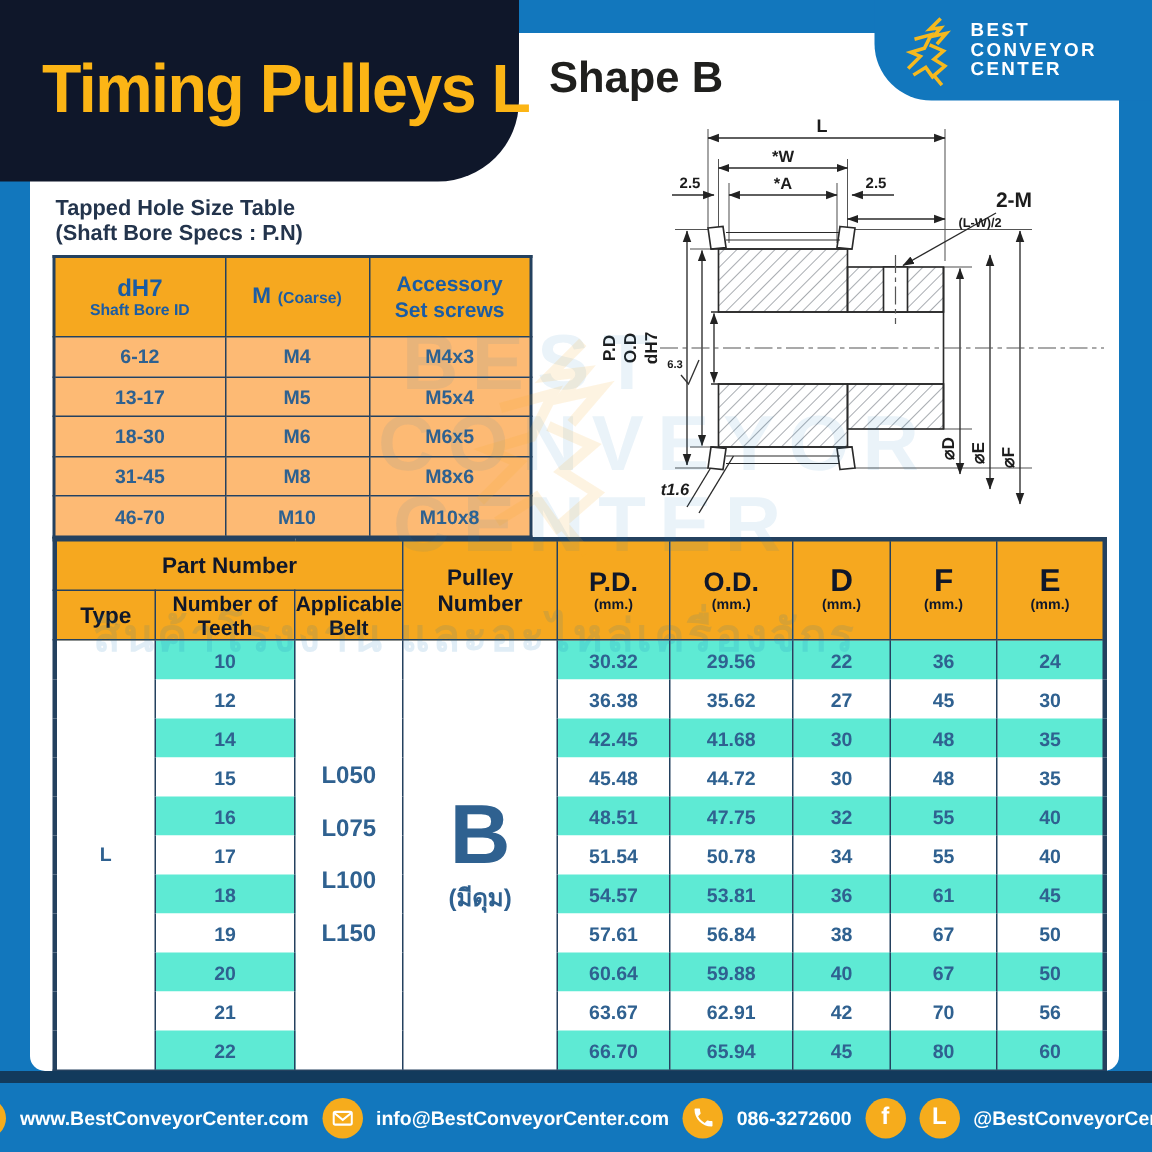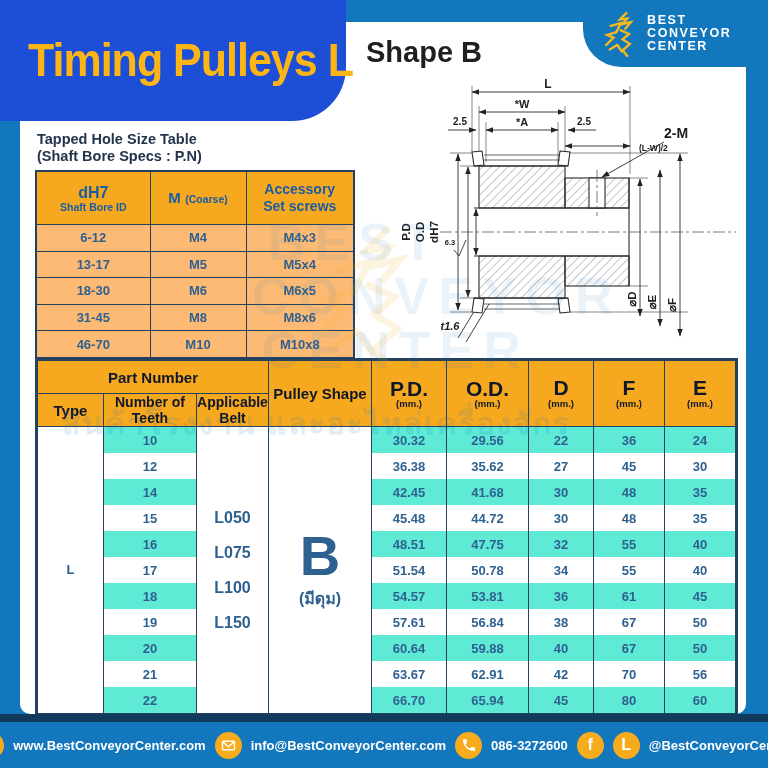--- a/index.html
+++ b/index.html
@@ -8,21 +8,21 @@
     background:#1277bd;
     font-family:"Liberation Sans",sans-serif;
   }
   .white-panel{
     position:absolute;left:20px;top:22px;width:726px;height:692px;
     background:#ffffff;border-radius:10px;
   }
   
   .title-block{
     position:absolute;left:0;top:0;width:346px;height:121px;
-    background:#1d4ed8;border-bottom-right-radius:54px;
+    background:#0f172a;border-bottom-right-radius:54px;
     display:flex;align-items:center;
   }
   .page-title{
     margin:0 0 0 28px;font-size:43px;font-weight:bold;color:#fcb515;
     letter-spacing:-1px;transform:scaleY(1.06);white-space:nowrap;
   }
   .logo-block{
     position:absolute;left:583px;top:0;width:185px;height:67px;
     background:#1277bd;border-bottom-left-radius:38px;
     display:flex;align-items:center;gap:8px;padding-left:16px;box-sizing:border-box;
@@ -66,21 +66,21 @@
   .main-table td{
     border-left:1.5px solid #24415f;border-right:1.5px solid #24415f;
     border-top:none;border-bottom:none;
     height:26px;text-align:center;color:#2f6190;font-weight:bold;font-size:13px;
     background:#fff;padding:0;
   }
   .main-table td.striped{background:#5eead4;}
   .hd-part{font-size:15px;}
   .hd-sub{font-size:14px;margin-left:28px;}
   .hd-shape{font-size:15px;}
-  .hd-big{font-size:21px;line-height:19px;display:block;}
+  .hd-big{font-size:18px;line-height:19px;display:block;}
   .hd-letter{font-size:21px;line-height:20px;display:block;}
   .hd-unit{font-size:9.5px;line-height:11px;display:block;}
   .big-L{font-size:64px;line-height:64px;}
   .big-B{font-size:56px;line-height:52px;display:block;}
   .shape-note{font-size:16px;display:block;margin-top:4px;}
   .belt-stack{display:flex;flex-direction:column;gap:17px;align-items:center;justify-content:center;}
   .belt-stack div{font-size:16px;}
   
   .diagram{position:absolute;left:388px;top:74px;z-index:2;}
   
@@ -284,21 +284,21 @@
     <col style="width:103px">
       <col style="width:75px">
       <col style="width:82px">
     <col style="width:65px">
       <col style="width:71px">
       <col style="width:72px">
   </colgroup>
   <tbody>
       <tr class="hr1">
     <th colspan="3" class="hd-part">Part Number</th>
-    <th rowspan="2" class="hd-shape">Pulley Shape</th>
+    <th rowspan="2" class="hd-shape">Pulley Number</th>
     <th rowspan="2">
       <span class="hd-big">P.D.</span>
       <span class="hd-unit">(mm.)</span>
     </th>
     <th rowspan="2">
       <span class="hd-big">O.D.</span>
       <span class="hd-unit">(mm.)</span>
     </th>
     <th rowspan="2">
       <span class="hd-letter">D</span>

